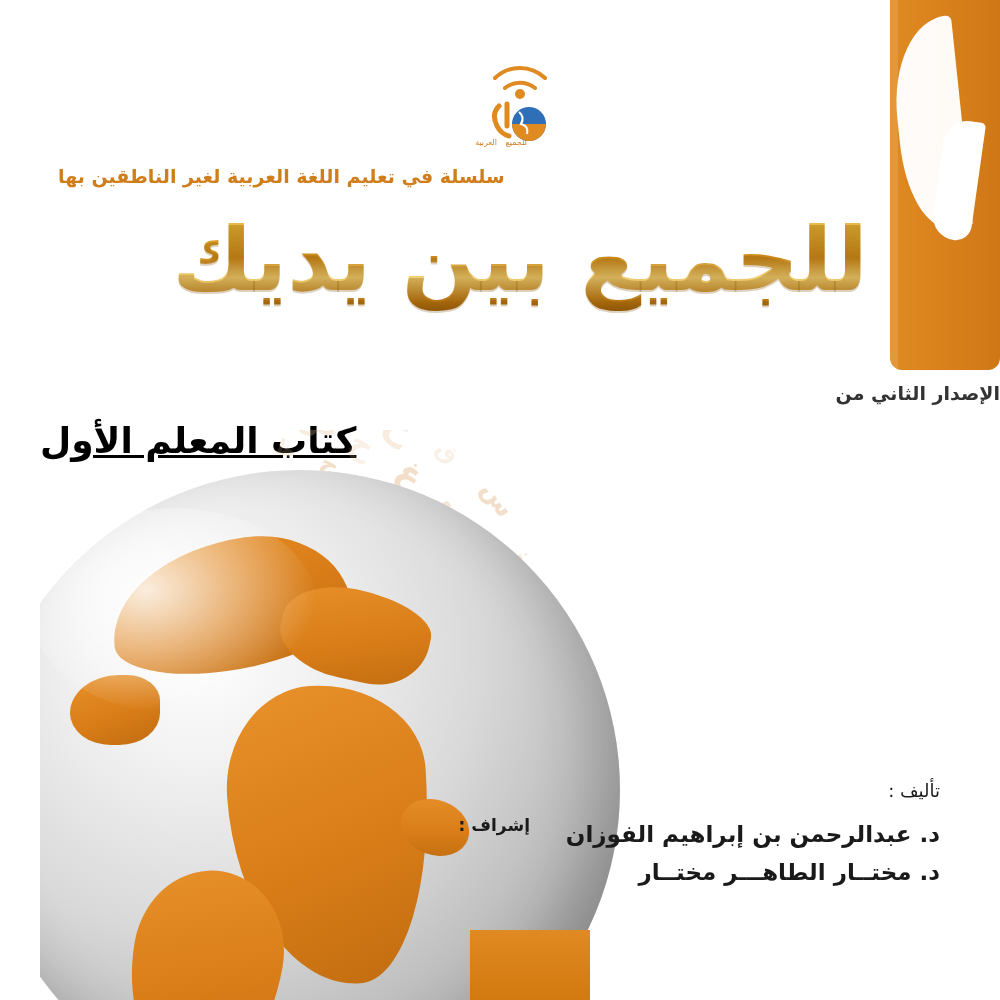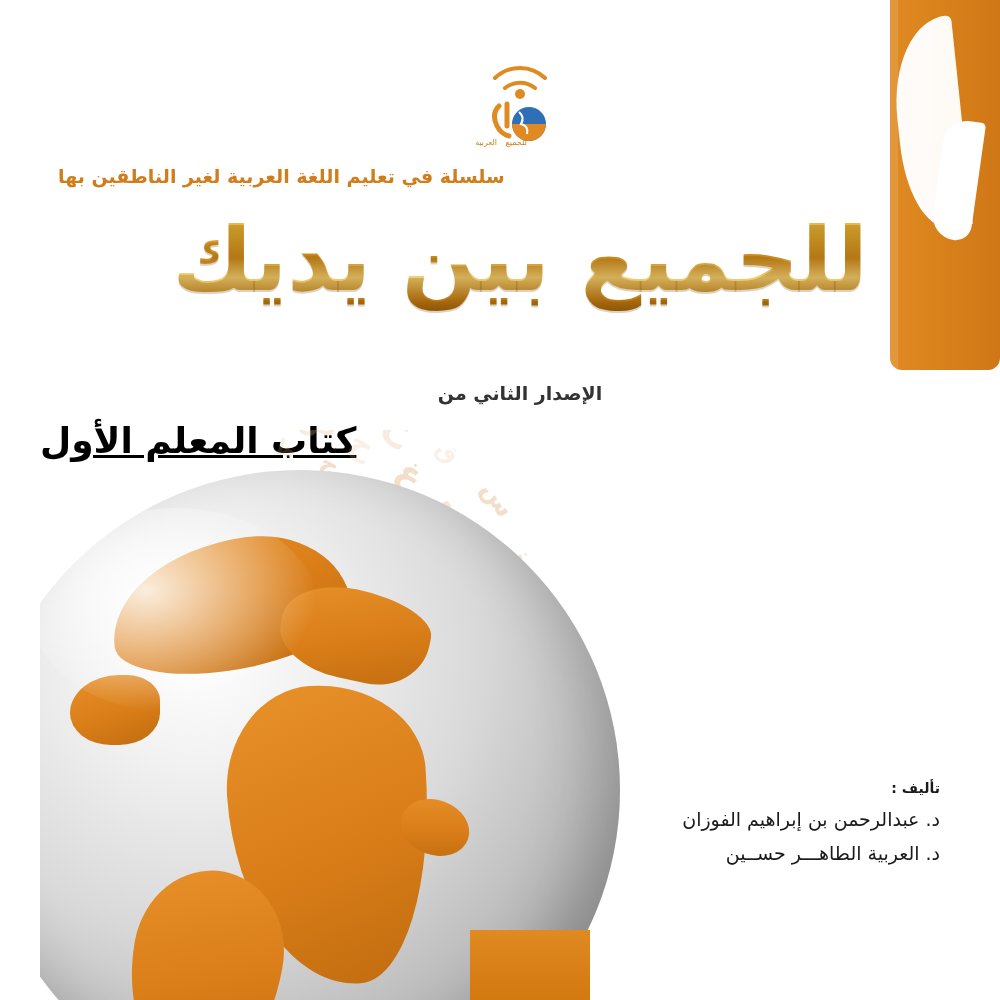--- a/index.html
+++ b/index.html
@@ -123,21 +123,20 @@
     text-shadow: 0 2px 0 rgba(120,70,5,0.25);
     white-space: nowrap;
   }
 
   
   .edition-line {
     position: absolute;
     top: 382px;
     left: 0;
     right: 0;
-    text-align: center;
     color: #333333;
     font-size: 19px;
     font-weight: bold;
   }
   .book-name {
     position: absolute;
     top: 420px;
     left: 0;
     right: 0;
     text-align: left;
@@ -237,27 +236,27 @@
   
   .credits-authors {
     position: absolute;
     right: 60px;
     top: 780px;
     width: 420px;
     text-align: right;
     color: #1a1a1a;
   }
   .credits-authors .label {
-    font-size: 14px;
-    font-weight: bold;
-    margin-bottom: 12px;
+    font-size: 18px;
+    font-weight: normal;
+    margin-bottom: 20px;
   }
   .credits-authors .name {
-    font-size: 19px;
-    font-weight: normal;
+    font-size: 23px;
+    font-weight: bold;
     margin-bottom: 12px;
     white-space: nowrap;
   }
 
   .credits-super {
     position: absolute;
     right: 470px;
     top: 815px;
     width: 330px;
     text-align: right;
@@ -358,19 +357,20 @@
     <div class="landmass lm5"></div>
     <div class="landmass lm6"></div>
     <div class="globe-shine"></div>
   </div>
 
   <div class="bottom-block"></div>
 
   <div class="credits-authors">
     <div class="label">تأليف :</div>
     <div class="name">د. عبدالرحمن بن إبراهيم الفوزان</div>
-    <div class="name">د. العربية الطاهـــر حســين</div>
+    <div class="name">د. مختــار الطاهـــر مختــار</div>
   </div>
 
   <div class="credits-super">
+    <div class="label">إشراف :</div>
   </div>
 
 </div>
 
 </body></html>

